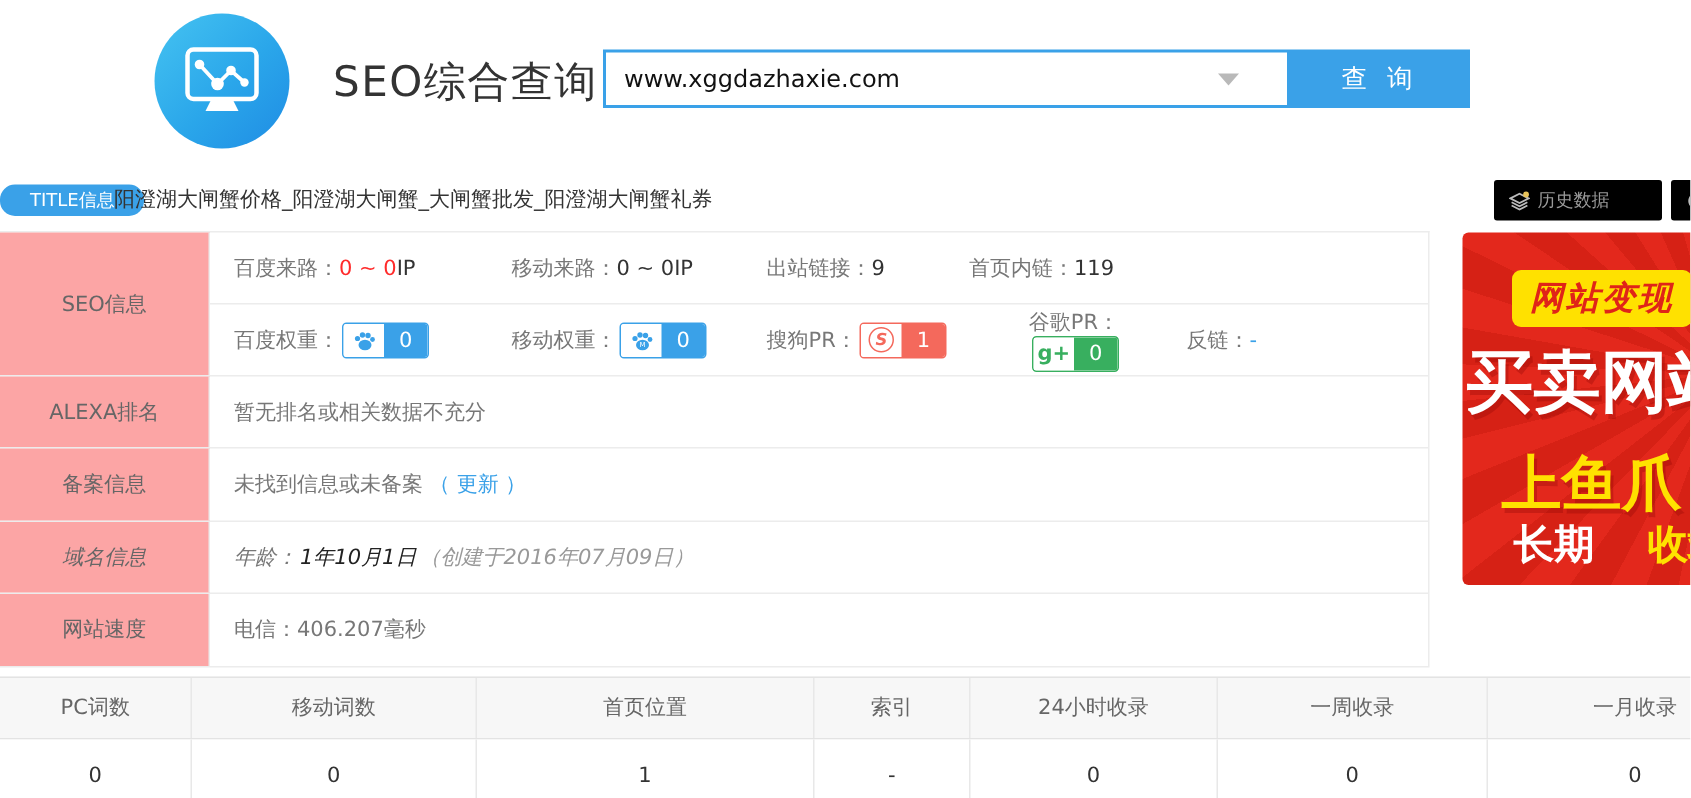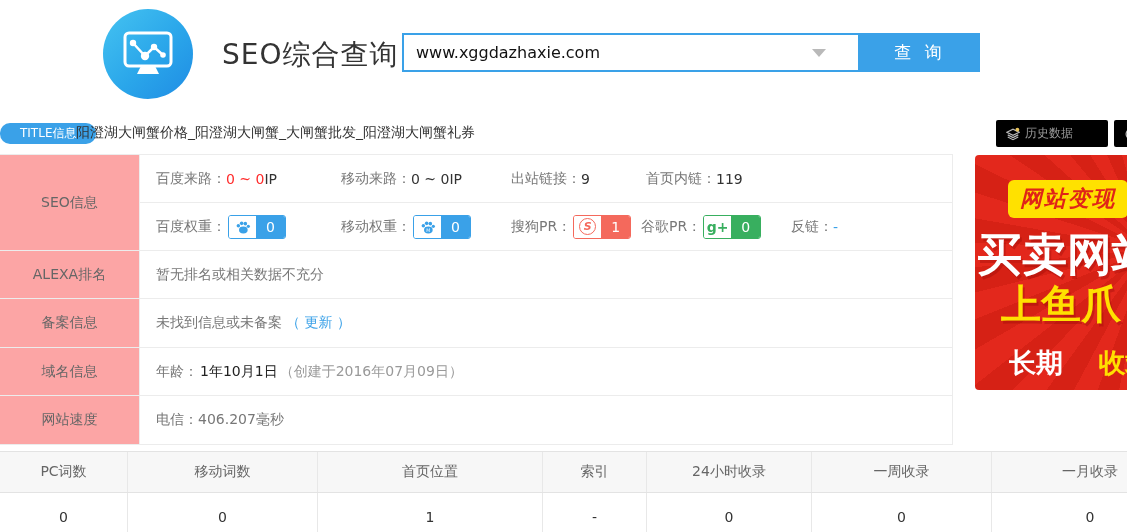--- a/index.html
+++ b/index.html
@@ -35,21 +35,21 @@
         border-top:1px solid #ececec;border-right:1px solid #ececec;}
   .irow{display:flex;border-bottom:1px solid #ececec;}
   .ilabel{width:139px;min-width:139px;background:#fca5a5;border-right:1px solid #ececec;
         display:flex;align-items:center;justify-content:center;color:#666;font-size:14px;}
   .icontent{flex:1;display:flex;align-items:center;padding-left:16px;font-size:14px;color:#777;}
   .subrows{flex:1;display:flex;flex-direction:column;}
   .subrow{display:flex;align-items:center;padding-left:16px;font-size:14px;color:#777;}
   .subrow.first{height:47px;border-bottom:1px solid #ececec;text-align:right;}
   .subrow.second{height:47px;}
   .seo-item{display:flex;align-items:center;}
-  .w185{min-width:185px;} .w170{min-width:170px;} .w135{min-width:135px;} .w150{min-width:150px;} .w130{min-width:130px;}
+  .w185{min-width:185px;} .w170{min-width:170px;} .w135{min-width:135px;} .w150{min-width:150px;flex-direction:column;} .w130{min-width:130px;}
   .lbl{color:#777;}
   .val-dark{color:#333;}
   .val-red{color:#ff2b2b;}
   .val-blue{color:#3aa1e8;}
   .badge{display:inline-flex;height:22px;border-radius:3px;overflow:hidden;margin-left:2px;cursor:pointer;}
   .badge .bicon{width:27px;background:#fff;display:flex;align-items:center;justify-content:center;}
   .badge .bval{width:29px;display:flex;align-items:center;justify-content:center;color:#fff;font-size:14px;}
   .badge-blue{border:1px solid #3aa1e8;} .badge-blue .bval{background:#3aa1e8;}
   .badge-red{border:1px solid #f4695c;} .badge-red .bval{background:#f4695c;}
   .badge-green{border:1px solid #38af5f;} .badge-green .bval{background:#38af5f;}
@@ -63,21 +63,21 @@
   
   .ad-banner{position:absolute;left:975px;top:155px;width:300px;height:235px;border-radius:4px;cursor:pointer;
         background:repeating-conic-gradient(from -8deg at 58% 40%, #e3281c 0deg 8deg, #d62115 8deg 16deg);
         overflow:hidden;}
   .ad-bubble{position:absolute;left:33px;top:25px;background:#ffe100;color:#e02418;font-weight:bold;
         font-style:italic;font-size:22px;padding:4px 12px;border-radius:6px;white-space:nowrap;letter-spacing:2px;}
   .ad-bubble:after{content:"";position:absolute;left:170px;bottom:-10px;width:0;height:0;
         border-left:10px solid transparent;border-right:8px solid transparent;border-top:12px solid #ffe100;}
   .ad-line1{position:absolute;left:2px;top:70px;font-size:45px;font-weight:bold;color:#fff;white-space:nowrap;
         text-shadow:2px 3px 0 rgba(150,10,5,.35);}
-  .ad-line2{position:absolute;left:26px;top:122px;font-size:40px;font-weight:bold;color:#ffe100;white-space:nowrap;
+  .ad-line2{position:absolute;left:26px;top:140px;font-size:40px;font-weight:bold;color:#ffe100;white-space:nowrap;
         text-shadow:2px 3px 0 rgba(150,10,5,.35);}
   .ad-line3{position:absolute;left:34px;top:190px;font-size:27px;font-weight:bold;white-space:nowrap;}
   .ad-white{color:#fff;} .ad-yellow{color:#ffe100;margin-left:26px;}
 
   
   .stats{position:absolute;left:0;top:451px;width:1188px;}
   .srow{display:flex;}
   .shead{background:#f7f7f7;border-top:1px solid #e3e3e3;border-bottom:1px solid #e3e3e3;height:40px;}
   .sval{height:48px;background:#fff;}
   .sc{display:flex;align-items:center;justify-content:center;font-size:14px;border-right:1px solid #e8e8e8;box-sizing:border-box;}
@@ -218,21 +218,21 @@
     </div>
 
     <div class="irow" style="height:48px;">
       <div class="ilabel">备案信息</div>
       <div class="icontent">
         <span>未找到信息或未备案</span>
         <span class="link-update">（ 更新 ）</span>
       </div>
     </div>
 
-    <div class="irow" style="height:47px;">
+    <div class="irow" style="height:47px;font-style:italic;">
       <div class="ilabel">域名信息</div>
       <div class="icontent">
         <span>年龄：</span>
         <span class="domain-strong">1年10月1日</span>
         <span class="note-gray">（创建于2016年07月09日）</span>
       </div>
     </div>
 
     <div class="irow" style="height:48px;border-bottom:1px solid #ececec;">
       <div class="ilabel">网站速度</div>

